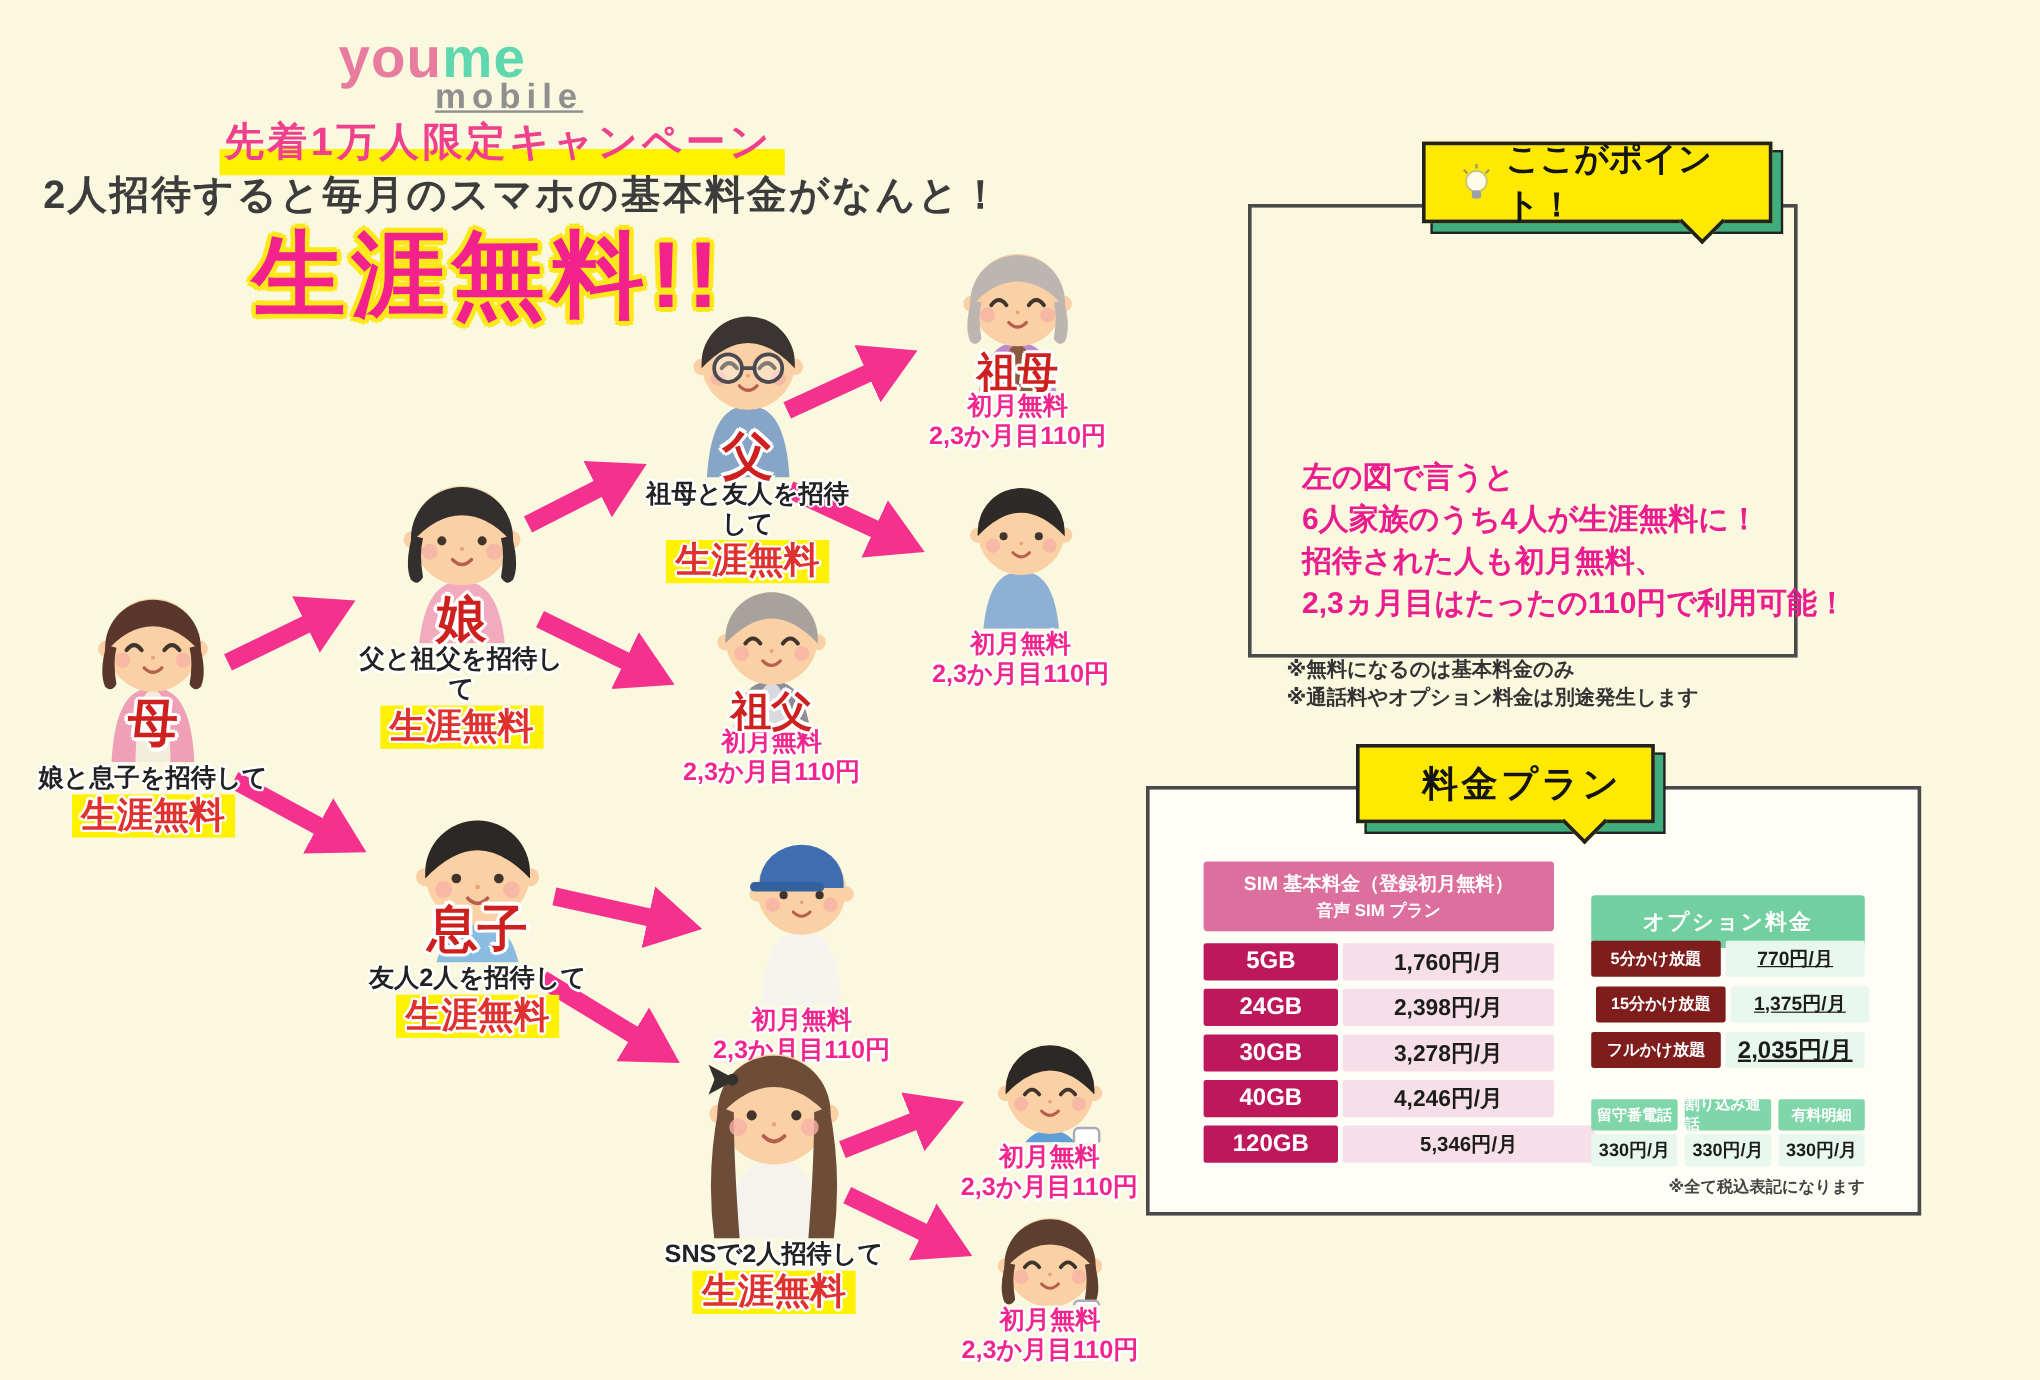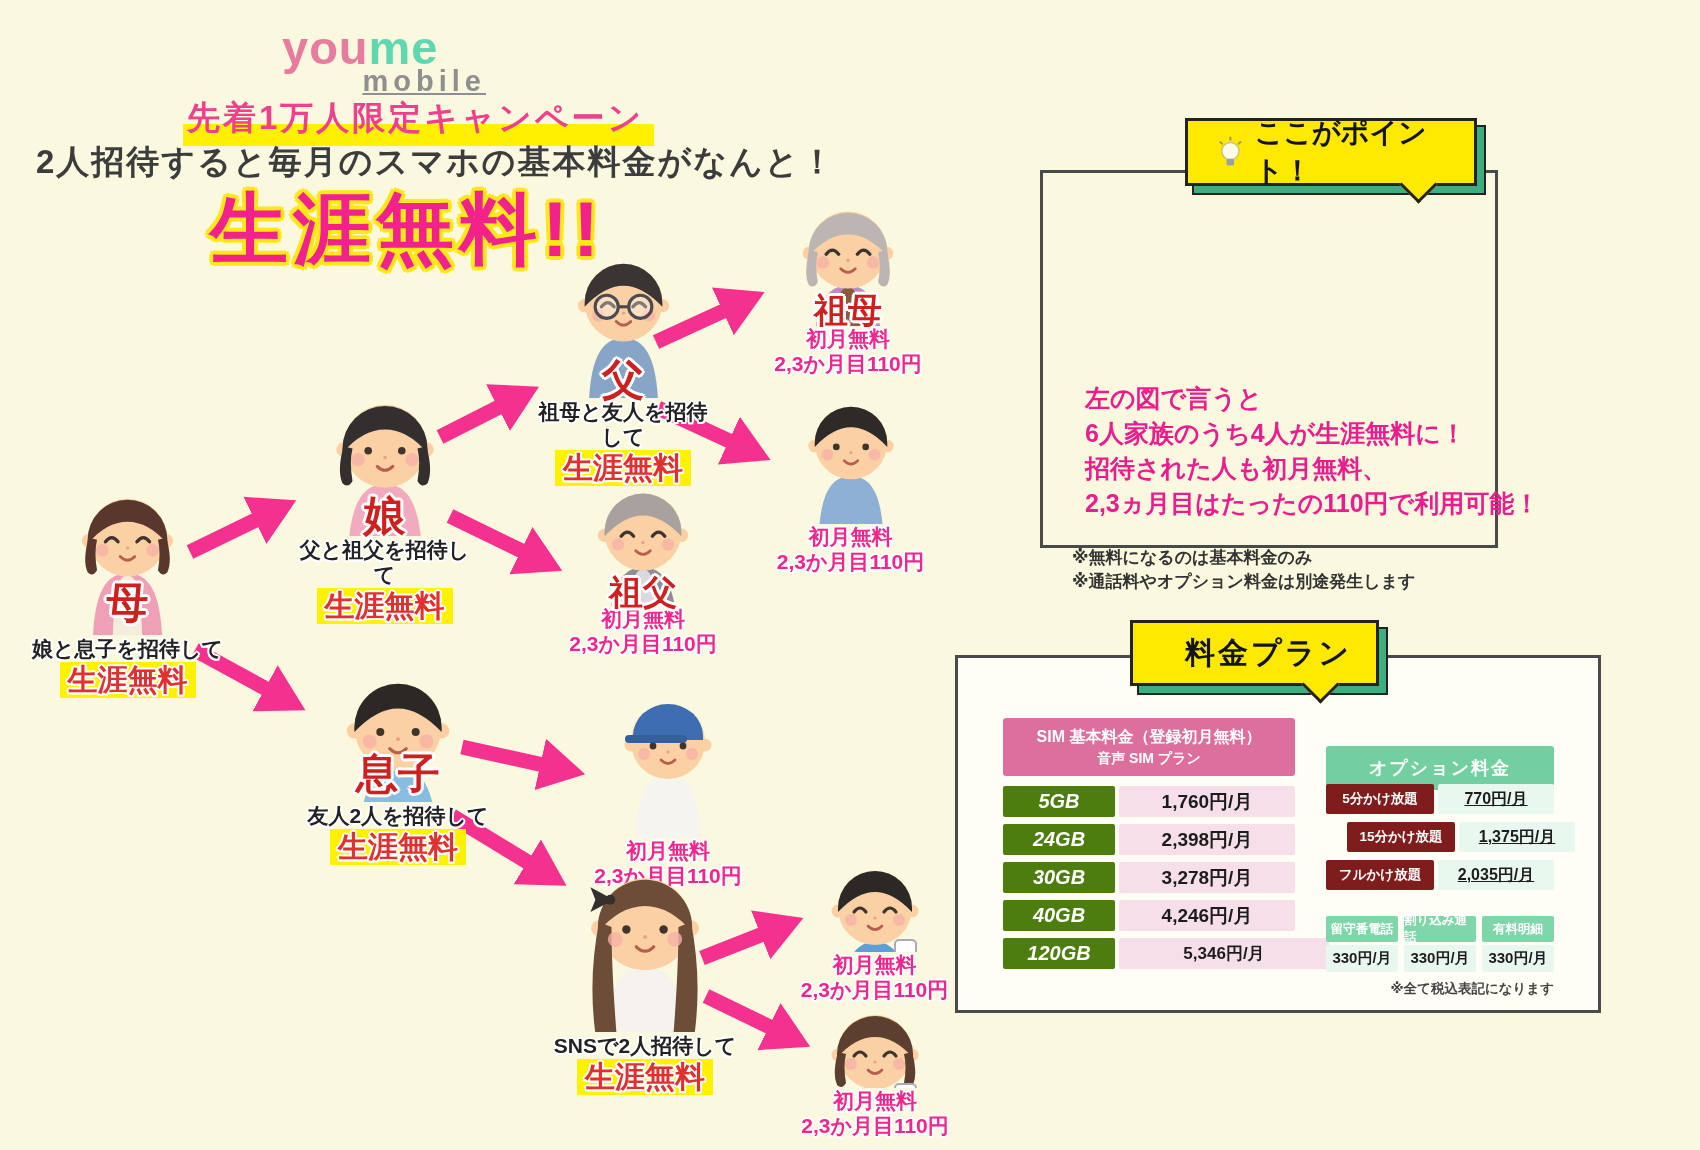--- a/index.html
+++ b/index.html
@@ -46,21 +46,21 @@
   .point-text.pink{top:208px;color:#EB1D8E;}
   .point-notes{position:absolute;left:1072px;top:546px;font-size:17px;font-weight:700;color:#333;line-height:24px;z-index:4;}
 
   
   .plan-box{position:absolute;left:955px;top:655px;width:640px;height:352px;border:3px solid #4a4a4a;background:#FFFEF6;z-index:4;}
   .sim-head{position:absolute;left:45px;top:60px;width:292px;height:58px;background:#DD6F9E;color:#fff;border-radius:3px;
             display:flex;flex-direction:column;align-items:center;justify-content:center;font-weight:800;}
   .sim-head .m{font-size:16px;}
   .sim-head .s{font-size:14px;margin-top:2px;}
   .trow{position:absolute;display:flex;}
-  .cell-l{background:#4d7c0f;color:#fff;font-weight:800;display:flex;align-items:center;justify-content:center;border-radius:2px;font-style:italic;}
+  .cell-l{background:#be185d;color:#fff;font-weight:800;display:flex;align-items:center;justify-content:center;border-radius:2px;}
   .cell-r{background:#F7DFEA;color:#1c1c1c;font-weight:800;display:flex;align-items:center;justify-content:center;border-radius:2px;margin-left:4px;}
   .opt-head{position:absolute;left:368px;top:68px;width:228px;height:44px;background:#72D0A0;color:#fff;font-weight:800;font-size:18px;
             display:flex;align-items:center;justify-content:center;border-radius:3px;letter-spacing:2px;margin-top:20px;}
   .cell-g{background:#7f1d1d;color:#fff;font-weight:800;display:flex;align-items:center;justify-content:center;border-radius:2px;}
   .cell-gl{background:#E9F8EF;color:#1c1c1c;font-weight:800;display:flex;align-items:center;justify-content:center;border-radius:2px;margin-left:4px;text-decoration:underline;}
   .extra-col{position:absolute;width:72px;}
   .extra-col .h{height:26px;background:#7FD6A8;color:#fff;font-weight:800;font-size:12.5px;display:flex;align-items:center;justify-content:center;border-radius:2px;}
   .extra-col .v{height:27px;margin-top:3px;background:#E9F8EF;color:#1c1c1c;font-weight:800;font-size:15px;display:flex;align-items:center;justify-content:center;border-radius:2px;}
   .tax-note{position:absolute;left:368px;top:322px;width:228px;text-align:right;font-size:13.5px;font-weight:700;color:#444;}
 </style>
@@ -400,27 +400,27 @@
     <div class="trow" style="left:45px;top:280px">
       <div class="cell-l" style="width:112px;height:31px;font-size:20px">120GB</div>
       <div class="cell-r" style="width:210px;height:31px;font-size:17px">5,346円/月</div>
     </div>
 
     <div class="opt-head">オプション料金</div>
     <div class="trow" style="left:368px;top:126px">
       <div class="cell-g" style="width:108px;height:30px;font-size:13.5px">5分かけ放題</div>
       <div class="cell-gl" style="width:116px;height:30px;font-size:16px">770円/月</div>
     </div>
-    <div class="trow" style="left:389px;top:164px">
+    <div class="trow" style="left:372px;top:164px">
       <div class="cell-g" style="width:108px;height:30px;font-size:13.5px">15分かけ放題</div>
       <div class="cell-gl" style="width:116px;height:30px;font-size:16px">1,375円/月</div>
     </div>
     <div class="trow" style="left:368px;top:202px">
       <div class="cell-g" style="width:108px;height:30px;font-size:13.5px">フルかけ放題</div>
-      <div class="cell-gl" style="width:116px;height:30px;font-size:16px">2,035円/月</div>
+      <div class="cell-gl" style="width:116px;height:30px;font-size:20px">2,035円/月</div>
     </div>
 
     <div class="extra-col" style="left:368px;top:258px">
       <div class="h">留守番電話</div>
       <div class="v">330円/月</div>
     </div>
     <div class="extra-col" style="left:446px;top:258px">
       <div class="h">割り込み通話</div>
       <div class="v">330円/月</div>
     </div>

